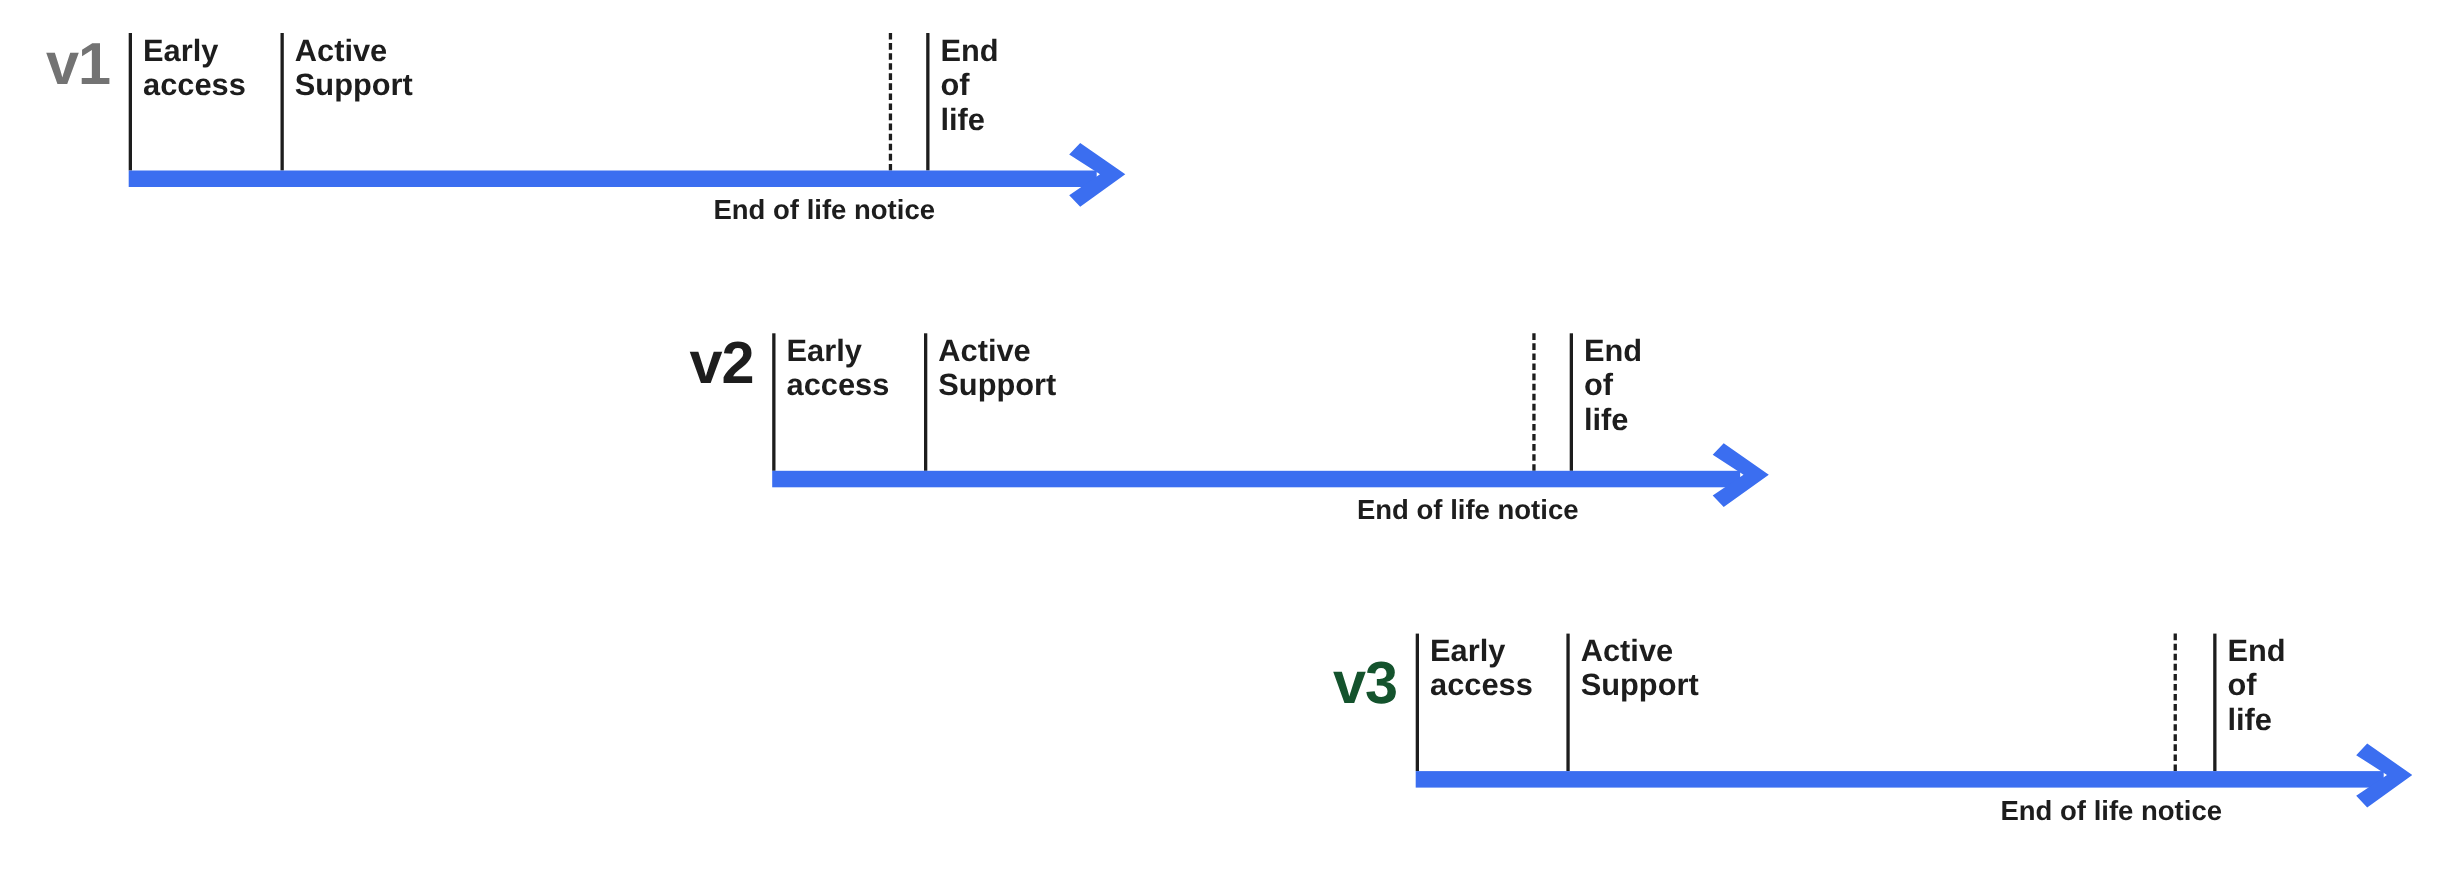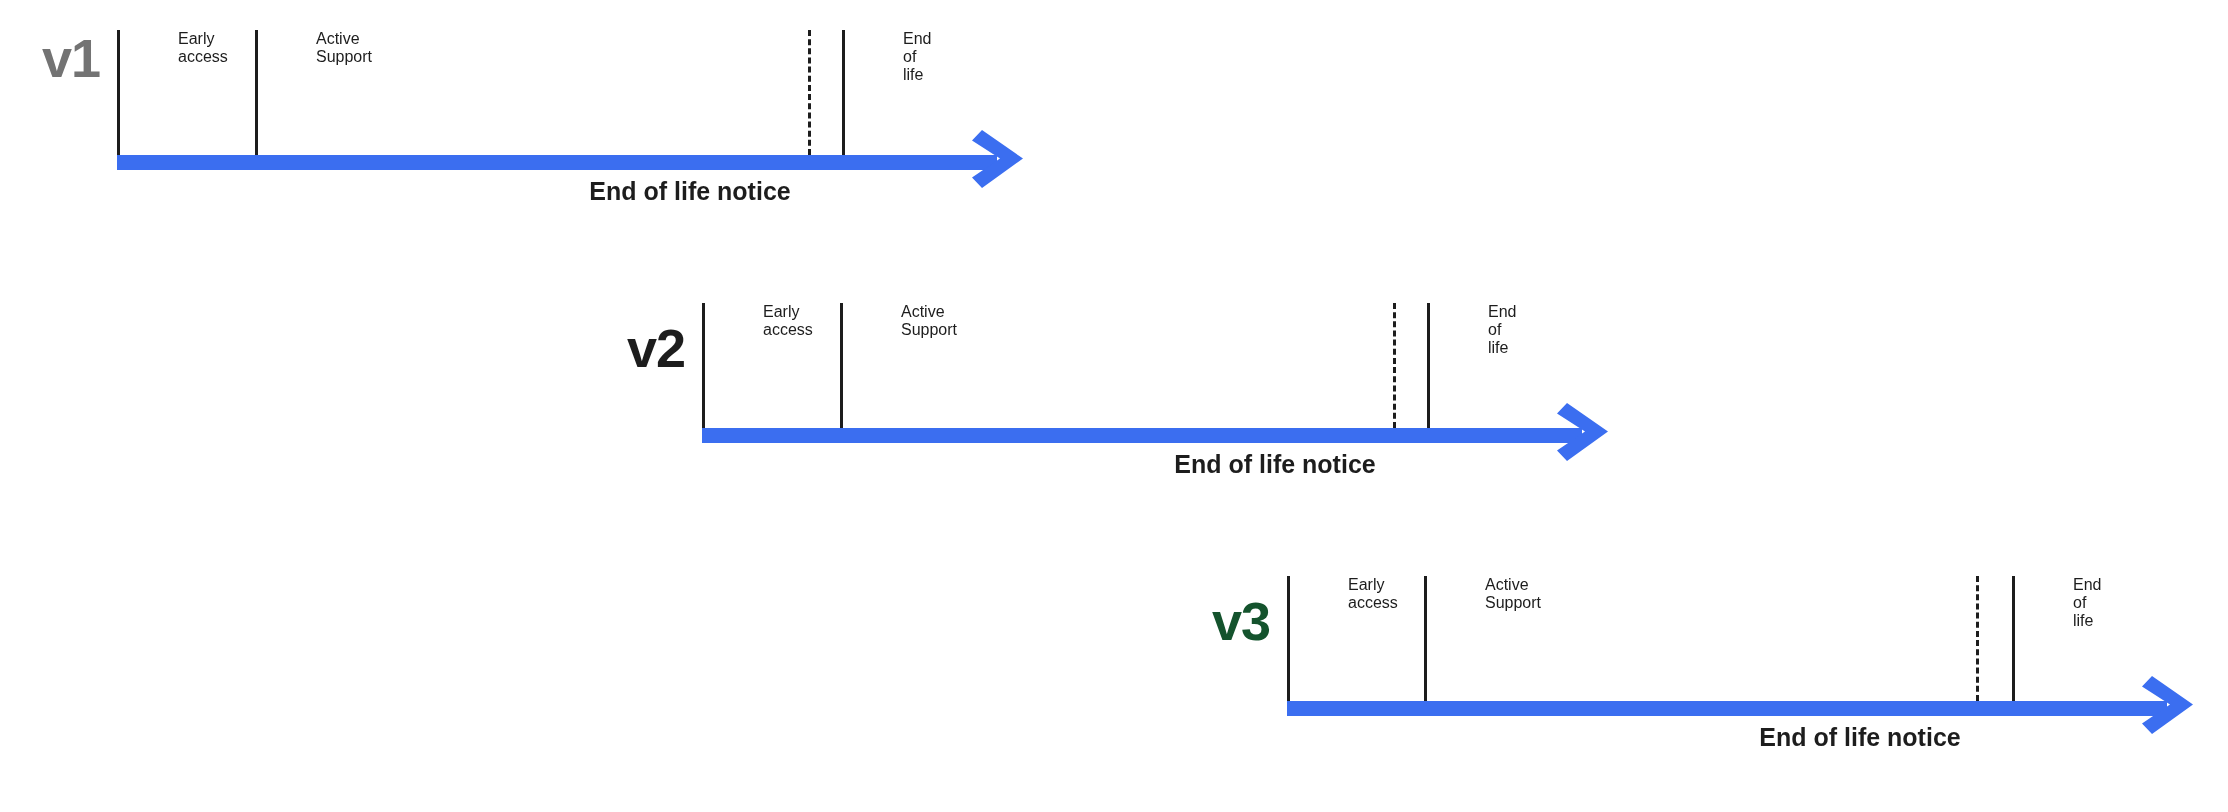--- a/index.html
+++ b/index.html
@@ -48,26 +48,25 @@
   }
   .tick.dashed {
     background: none;
     border-left: 3px dashed #1d1d1d;
     width: 0;
   }
 
   
   .phase-label {
     position: absolute;
-    font-size: 16px;
-    font-weight: 400;
+    font-size: 28px;
+    font-weight: 700;
     color: #1d1d1d;
     line-height: 1.12;
     white-space: pre-line;
-    margin-left: 48px;
   }
 
   
   .arrow-shaft {
     position: absolute;
     height: 15px;
     background: #3b6ef0;
   }
   .arrow-head {
     position: absolute;
@@ -82,21 +81,21 @@
   }
 
   
   .notice-label {
     position: absolute;
     font-size: 25px;
     font-weight: 700;
     color: #1d1d1d;
     line-height: 1.1;
     white-space: nowrap;
-    text-align: center;
+    text-align: right;
   }
 </style>
 </head>
 <body>
 
 <div id="stage" style="background: rgb(255, 255, 255);">
     <div class="timeline-row">
       <div class="version-label" style="left: 18px; top: 31px; width: 82px; color: #737373;">v1</div>
       <div class="tick" style="left: 117px; top: 30px; height: 125px; background: rgb(29, 29, 29);"></div>
       <div class="tick" style="left: 255px; top: 30px; height: 125px; background: rgb(29, 29, 29);"></div>
@@ -108,21 +107,21 @@
       <div class="phase-label" style="left: 855px; top: 30px; color: rgb(29, 29, 29);">End of life</div>
       <div class="arrow-shaft" style="left: 117px; top: 155px; width: 880px; background: rgb(59, 110, 240);"></div>
       <div class="arrow-head" style="left: 965px; top: 128px; color: rgb(59, 110, 240);">
         <svg viewBox="0 0 62 62" xmlns="http://www.w3.org/2000/svg" aria-hidden="true">
           <path fill="currentColor" d="M17 2 L58 30.5 L17 60 L7 49.5 L35 30.5 L7 12.5 Z"></path>
         </svg>
       </div>
       <div class="notice-label" style="left: 530px; top: 178px; width: 320px; color: rgb(29, 29, 29);">End of life notice</div>
     </div>
     <div class="timeline-row">
-      <div class="version-label" style="left: 603px; top: 321px; width: 82px; color: rgb(29, 29, 29);">v2</div>
+      <div class="version-label" style="left: 603px; top: 303px; width: 82px; color: rgb(29, 29, 29);">v2</div>
       <div class="tick" style="left: 702px; top: 303px; height: 125px; background: rgb(29, 29, 29);"></div>
       <div class="tick" style="left: 840px; top: 303px; height: 125px; background: rgb(29, 29, 29);"></div>
       <div class="tick dashed" style="left: 1393px; top: 303px; height: 125px; border-left-color: rgb(29, 29, 29);"></div>
       <div class="tick" style="left: 1427px; top: 303px; height: 125px; background: rgb(29, 29, 29);"></div>
       <div class="phase-label" style="left: 715px; top: 303px; color: rgb(29, 29, 29);">Early
 access</div>
       <div class="phase-label" style="left: 853px; top: 303px; color: rgb(29, 29, 29);">Active Support</div>
       <div class="phase-label" style="left: 1440px; top: 303px; color: rgb(29, 29, 29);">End of life</div>
       <div class="arrow-shaft" style="left: 702px; top: 428px; width: 880px; background: rgb(59, 110, 240);"></div>
       <div class="arrow-head" style="left: 1550px; top: 401px; color: rgb(59, 110, 240);">

